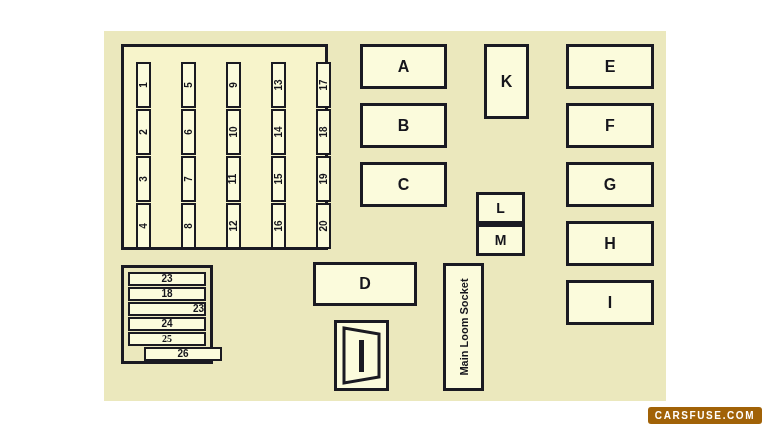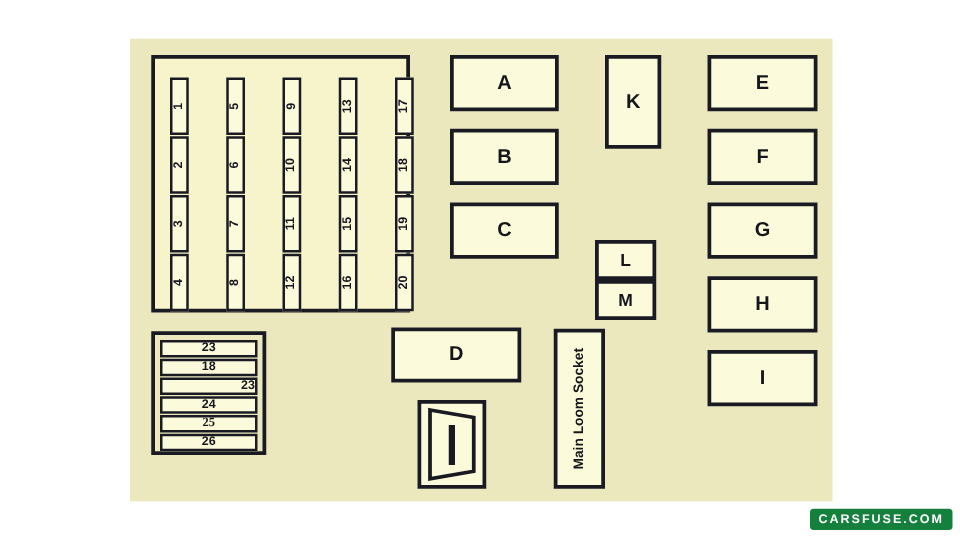--- a/index.html
+++ b/index.html
@@ -157,21 +157,21 @@
   }
   #connector-block svg { display: block; }
 
   
   #watermark {
     position: absolute;
     left: 648px;
     top: 407px;
     width: 114px;
     height: 17px;
-    background: #15803d;
+    background: #a16207;
     border-radius: 3px;
     display: flex;
     align-items: center;
     justify-content: center;
   }
   #watermark span {
     color: #ffffff;
     font-size: 10px;
     font-weight: bold;
     letter-spacing: 1.6px;
@@ -256,21 +256,21 @@
       </div>
       <div class="cell fuse-h" style="top: 34px; justify-content: flex-end;">
         <span>23</span>
       </div>
       <div class="cell fuse-h" style="top: 49px;">
         <span>24</span>
       </div>
       <div class="cell fuse-h" style="top: 64px; font-family: Liberation Serif, serif;">
         <span>25</span>
       </div>
-      <div class="cell fuse-h" style="top: 79px;">
+      <div class="cell fuse-h" style="top: 79px; margin-left: 16px;">
         <span>26</span>
       </div>
     </div>
 
 
   <div class="cell relay-wide" style="left:360px; top:44px;">
     <span>A</span>
   </div>
   <div class="cell relay-wide" style="left:360px; top:103px;">
     <span>B</span>

